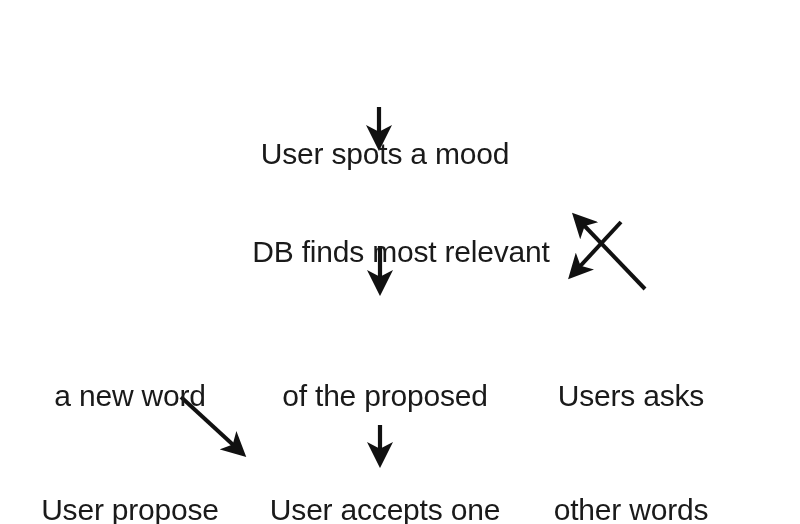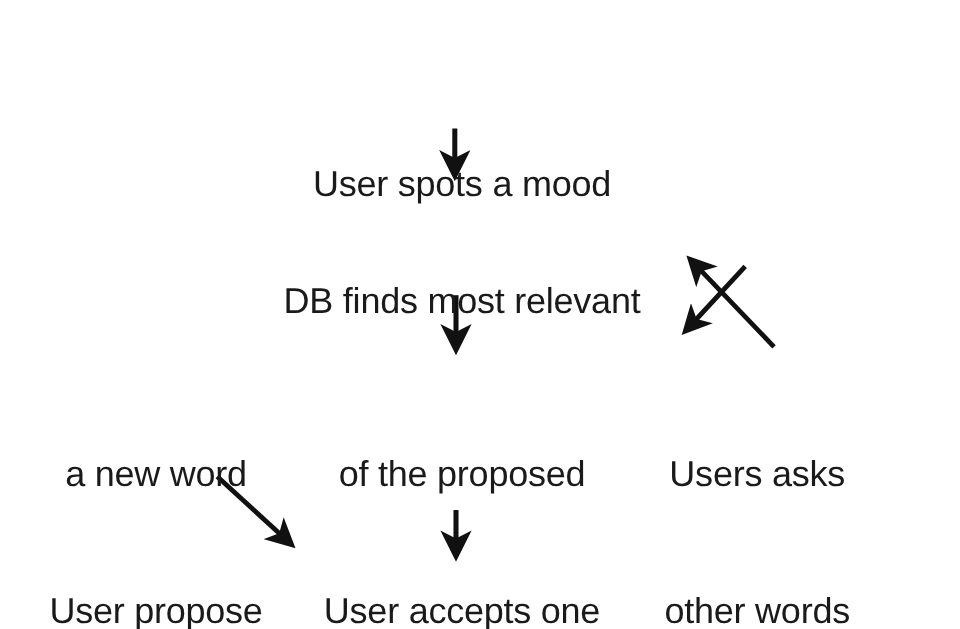--- a/index.html
+++ b/index.html
@@ -73,21 +73,21 @@
 
     <g>
       <line x1="645" y1="250" x2="576" y2="178" stroke="#111111" stroke-width="4.0" marker-end="url(#head)"></line>
     </g>
   </svg>
 
   <div class="node" style="left:385px; top:20px;">
     <span class="node-line">User spots a mood</span>
   </div>
 
-  <div class="node" style="left:385px; top:118px;">
+  <div class="node" style="left:401px; top:118px;">
     <span class="node-line">DB finds most relevant</span>
   </div>
 
   <div class="node" style="left:130px; top:262px;">
     <span class="node-line">a new word</span>
     <span class="node-line">User propose</span>
   </div>
 
   <div class="node" style="left:385px; top:262px;">
     <span class="node-line">of the proposed</span>

